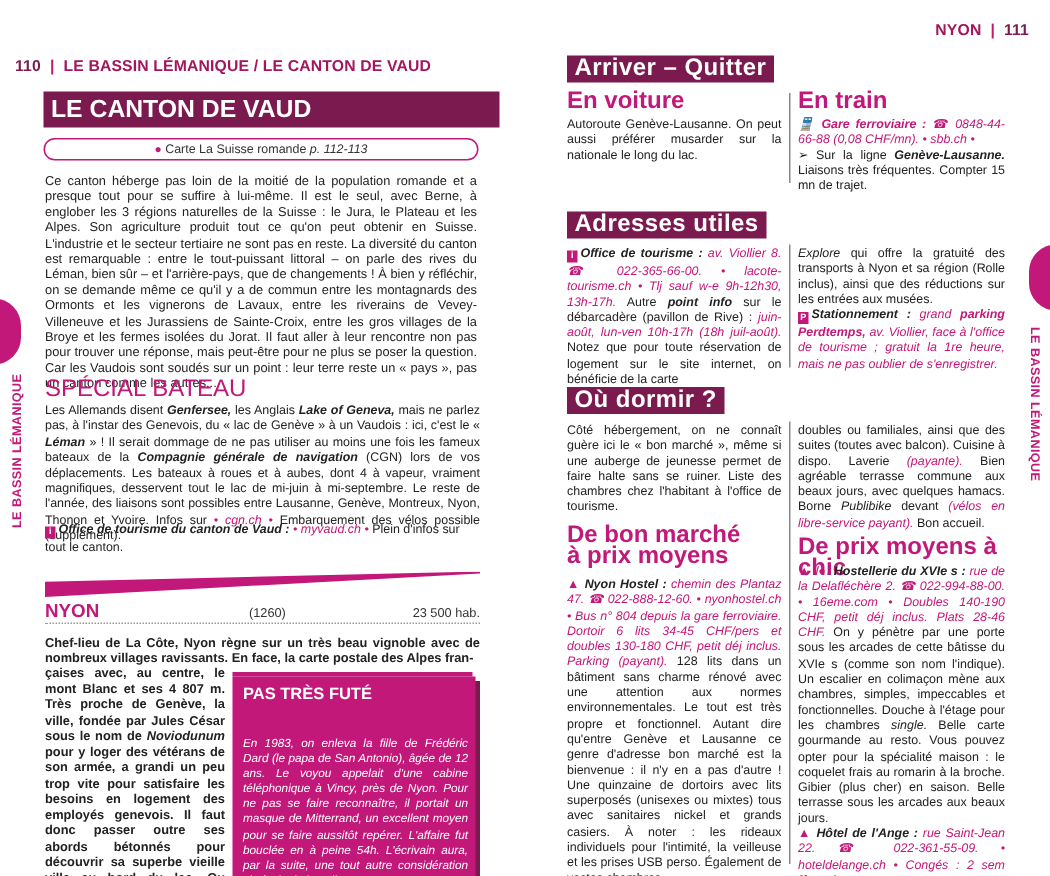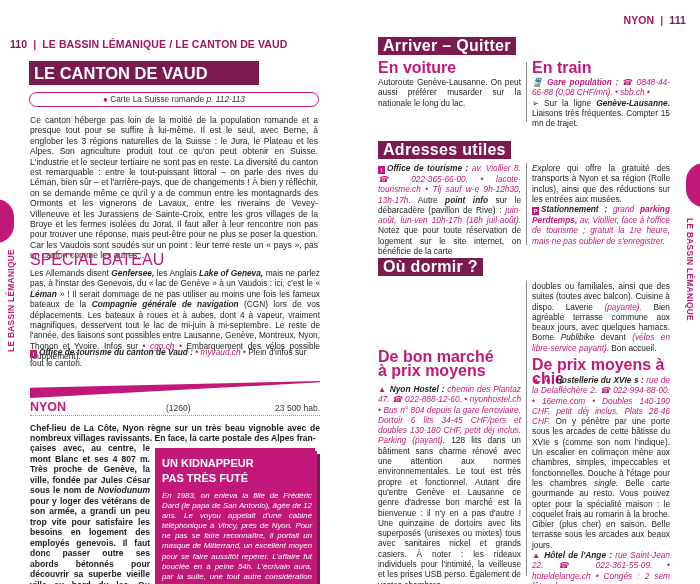--- a/index.html
+++ b/index.html
@@ -8,21 +8,21 @@
   .page { position: absolute; top: 0; height: 584px; }
   .left { left: 0; width: 350px; margin-top: 24px; }
   .right { left: 350px; width: 350px; }
 
   .running { position: absolute; top: 14px; font-size: 10.5px; font-weight: bold; color: #a3155e; letter-spacing: 0.1px; }
   .running .pnum { color: #7a1a4f; }
   .running .sep { color: #c2187a; margin: 0 6px; }
   .left .running { left: 10px; }
   .right .running { right: 14px; }
 
-  .h-canton { position: absolute; left: 29px; top: 37px; width: 230px; height: 24px; background: #7a1a4f; color: #fff; font-weight: bold; font-size: 16.5px; padding: 3px 5px; line-height: 18px; }
+  .h-canton { position: absolute; left: 29px; top: 37px; width: 304px; height: 24px; background: #7a1a4f; color: #fff; font-weight: bold; font-size: 16.5px; padding: 3px 5px; line-height: 18px; }
   .carte { position: absolute; left: 29px; top: 68px; width: 290px; height: 15px; border: 1.4px solid #c2187a; border-radius: 8px; text-align: center; font-size: 8.3px; line-height: 12px; color: #333; }
   .bullet { color: #c2187a; font-size: 8px; }
 
   .intro { position: absolute; left: 30px; top: 91px; width: 288px; font-size: 8.55px; line-height: 10.4px; font-weight: normal; text-align: justify; color: #222; }
 
   .side-tab { position: absolute; width: 20px; height: 44px; background: #c2187a; }
   .left .side-tab { left: -4px; top: 175px; border-radius: 0 22px 22px 0; width: 18px; }
   .right .side-tab { right: -4px; top: 163px; border-radius: 22px 0 0 22px; width: 18px; }
   .side-label { position: absolute; font-size: 8.4px; font-weight: bold; color: #c2187a; white-space: nowrap; letter-spacing: 0.3px; }
   .left .side-label { left: 6px; top: 328px; transform-origin: 0 0; transform: rotate(-90deg); }
@@ -86,21 +86,20 @@
     <span class="nyon-alt">(1260)</span>
     <span class="nyon-pop">23 500 hab.</span>
   </div>
 
   <p class="nyon-intro">Chef-lieu de La Côte, Nyon règne sur un très beau vignoble avec de nombreux villages ravissants. En face, la carte postale des Alpes fran-</p>
   <p class="nyon-col"><span>çaises avec, au centre, le mont Blanc et ses 4 807 m. Très proche de Genève, la ville, fondée par Jules César sous le nom de </span><i>Noviodunum</i><span> pour y loger des vétérans de son armée, a grandi un peu trop vite pour satisfaire les besoins en logement des employés genevois. Il faut donc passer outre ses abords bétonnés pour découvrir sa superbe vieille ville au bord du lac. Ou arriver en longeant le lac...</span></p>
 
   <div class="kid-top"></div>
   <div class="kid-box">
     <div class="kid-title">
-      <div>UN KIDNAPPEUR</div>
       <div>PAS TRÈS FUTÉ</div>
     </div>
     <p class="kid-text">En 1983, on enleva la fille de Frédéric Dard (le papa de San Antonio), âgée de 12 ans. Le voyou appelait d'une cabine téléphonique à Vincy, près de Nyon. Pour ne pas se faire reconnaître, il portait un masque de Mitterrand, un excellent moyen pour se faire aussitôt repérer. L'affaire fut bouclée en à peine 54h. L'écrivain aura, par la suite, une tout autre considération vis-à-vis de la police.</p>
   </div>
 </div>
 
 <div class="page right">
   <div class="running">
     <span>NYON</span><span class="sep">|</span><span class="pnum">111</span>
   </div>
@@ -109,32 +108,33 @@
   <div class="side-label">LE BASSIN LÉMANIQUE</div>
 
   <div class="sec-header" style="left:28px; top:37px;">Arriver – Quitter</div>
 
   <div class="h-pink" style="left:28px; top:61px;">En voiture</div>
   <p class="body-txt" style="left:28px; top:77px; width:143px;">Autoroute Genève-Lausanne. On peut aussi préférer musarder sur la nationale le long du lac.</p>
 
   <div class="col-rule" style="left:176px; top:62px; height:60px;"></div>
 
   <div class="h-pink" style="left:182px; top:61px;">En train</div>
-  <p class="body-txt" style="left:182px; top:77px; width:138px;"><span class="pink">🚆</span> <span class="pink-b">Gare population :</span><span class="pink"> ☎ 0848-44-66-88 (0,08 CHF/mn). • sbb.ch •</span><br><span>➢</span><span> Sur la ligne </span><span class="bi">Genève-Lausanne.</span><span> Liaisons très fréquentes. Compter 15 mn de trajet.</span></p>
+  <p class="body-txt" style="left:182px; top:77px; width:138px;"><span class="pink">🚆</span> <span class="pink-b">Gare ferroviaire :</span><span class="pink"> ☎ 0848-44-66-88 (0,08 CHF/mn). • sbb.ch •</span><br><span>➢</span><span> Sur la ligne </span><span class="bi">Genève-Lausanne.</span><span> Liaisons très fréquentes. Compter 15 mn de trajet.</span></p>
 
   <div class="sec-header" style="left:28px; top:141px;">Adresses utiles</div>
 
   <p class="body-txt" style="left:28px; top:163px; width:143px;"><span class="info-icon">i</span><span class="bi">Office de tourisme :</span><span class="pink"> av. Viollier 8. ☎ 022-365-66-00. • lacote-tourisme.ch • Tlj sauf w-e 9h-12h30, 13h-17h.</span><span> Autre </span><span class="bi">point info</span><span> sur le débarcadère (pavillon de Rive) : </span><span class="pink">juin-août, lun-ven 10h-17h (18h juil-août).</span><span> Notez que pour toute réservation de logement sur le site internet, on bénéficie de la carte </span></p>
 
   <div class="col-rule" style="left:176px; top:163px; height:82px;"></div>
 
   <p class="body-txt" style="left:182px; top:163px; width:138px;"><i>Explore</i><span> qui offre la gratuité des transports à Nyon et sa région (Rolle inclus), ainsi que des réductions sur les entrées aux musées.</span><br><span class="info-icon">P</span><span class="bi">Stationnement :</span><span class="pink"> grand </span><span class="pink-b">parking Perdtemps,</span><span class="pink"> av. Viollier, face à l'office de tourisme ; gratuit la 1re heure, mais ne pas oublier de s'enregistrer.</span></p>
 
   <div class="sec-header" style="left:28px; top:258px;">Où dormir ?</div>
 
+  <p class="body-txt" style="left:28px; top:281px; width:143px;">Côté hébergement, on ne connaît guère ici le « bon marché », même si une auberge de jeunesse permet de faire halte sans se ruiner. Liste des chambres chez l'habitant à l'office de tourisme.</p>
 
   <div class="h-pink" style="left:28px; top:350px;">
       <div>De bon marché</div>
       <div>à prix moyens</div>
     </div>
 
   <p class="body-txt" style="left:28px; top:384px; width:143px;"><span class="pink">▲</span> <span class="bi">Nyon Hostel :</span><span class="pink"> chemin des Plantaz 47. ☎ 022-888-12-60. • nyonhostel.ch • Bus n° 804 depuis la gare ferroviaire. Dortoir 6 lits 34-45 CHF/pers et doubles 130-180 CHF, petit déj inclus. Parking (payant).</span><span> 128 lits dans un bâtiment sans charme rénové avec une attention aux normes environnementales. Le tout est très propre et fonctionnel. Autant dire qu'entre Genève et Lausanne ce genre d'adresse bon marché est la bienvenue : il n'y en a pas d'autre ! Une quinzaine de dortoirs avec lits superposés (unisexes ou mixtes) tous avec sanitaires nickel et grands casiers. À noter : les rideaux individuels pour l'intimité, la veilleuse et les prises USB perso. Également de vastes chambres</span></p>
 
   <div class="col-rule" style="left:176px; top:281px; height:295px;"></div>
 

